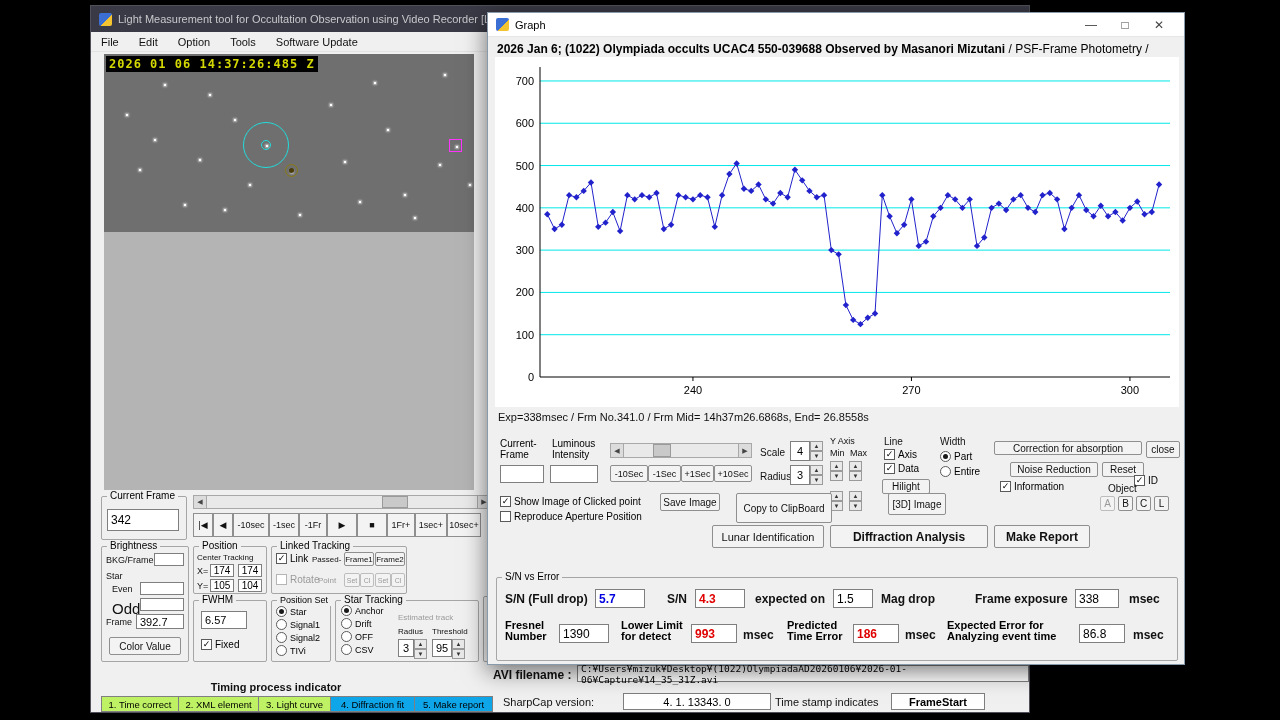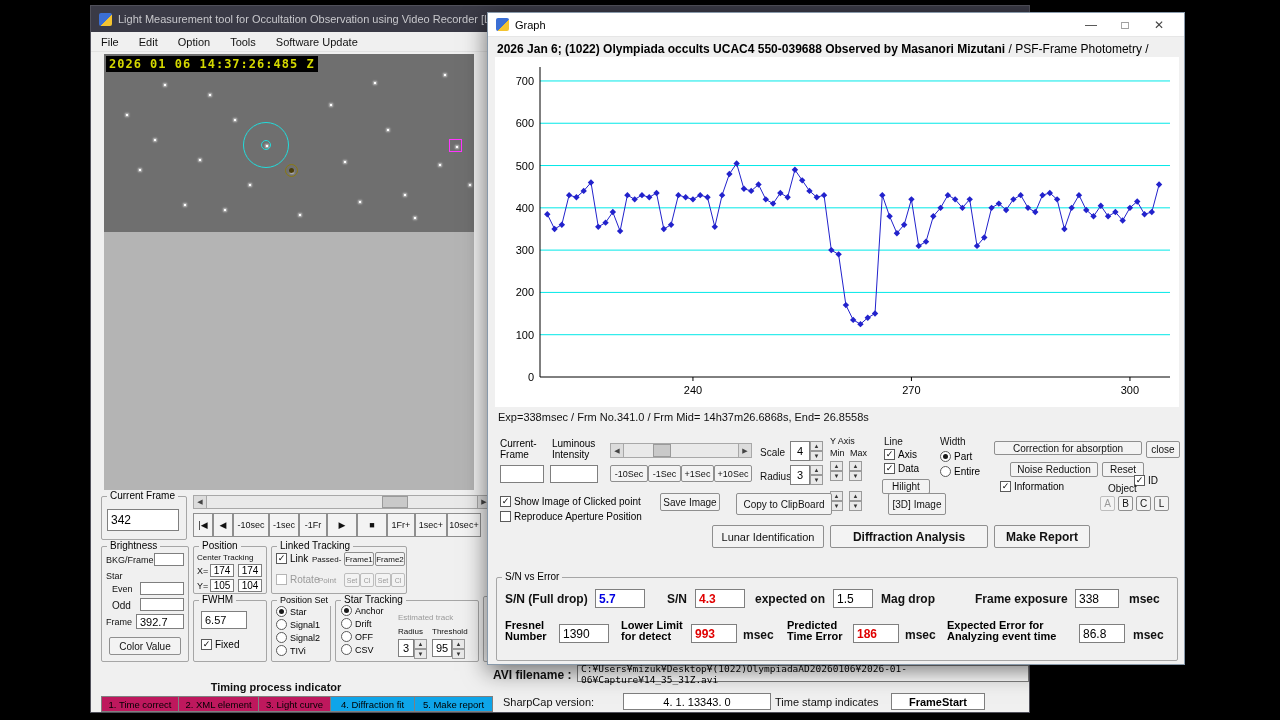--- a/index.html
+++ b/index.html
@@ -52,21 +52,21 @@
   .spin-ud div { width:13px; height:10px; background:#e9e9e9; border:1px solid #9a9a9a; font-size:6px; display:flex; align-items:center; justify-content:center; color:#333; }
   .spin-ud .up::before { content:"▲"; }
   .spin-ud .dn::before { content:"▼"; }
   .sb { position:absolute; background:#e9e9e9; border:1px solid #a8a8a8; display:flex; }
   .sb-arrow { width:13px; height:100%; background:#dcdcdc; border-right:1px solid #a8a8a8; display:flex; align-items:center; justify-content:center; font-size:7px; color:#444; flex:none; }
   .sb-arrow.right { border-right:none; border-left:1px solid #a8a8a8; margin-left:auto; }
   .sb-thumb { position:absolute; top:0; height:100%; width:26px; background:#c9c9c9; border:1px solid #9a9a9a; }
   .tabrow { position:absolute; display:flex; }
   .tab { height:16px; border:1px solid #808080; border-left-width:0; background:#0ea5e9; font-size:9.5px; display:flex; align-items:center; justify-content:center; padding:0 4px; }
   .tab:first-child { border-left-width:1px; }
-  .tab.active { background:#be185d; }
+  .tab.active { background:#bef264; }
   .playrow { position:absolute; display:flex; }
   .playrow .btn { height:24px; font-size:9px; border-radius:0; }
   .graph-win { border:1px solid #89a; box-shadow:0 6px 22px rgba(0,0,0,0.55); }
   .stack2 { position:absolute; font-size:10px; line-height:11px; white-space:nowrap; }
   .stack2.bold { font-weight:bold; font-size:11px; }
 </style>
 </head>
 <body>
 
 <div class="desktop">
@@ -147,21 +147,21 @@
       <div class="btn" style="width:34px;">10sec+</div>
     </div>
 
     <div class="gb" style="left:10px; top:540px; width:88px; height:116px;">
       <span class="gb-label">Brightness</span>
       <span class="lbl" style="left:4px; top:8px; font-size:9px;">BKG/Frame</span>
       <div class="field" style="left:52px; top:6px; width:30px; height:13px;"></div>
       <span class="lbl" style="left:4px; top:24px; font-size:9px;">Star</span>
       <span class="lbl" style="left:10px; top:37px; font-size:9px;">Even</span>
       <div class="field" style="left:38px; top:35px; width:44px; height:13px;"></div>
-      <span class="lbl" style="left:10px; top:53px; font-size:10px;">Odd</span>
+      <span class="lbl" style="left:10px; top:53px; font-size:15px;">Odd</span>
       <div class="field" style="left:38px; top:51px; width:44px; height:13px;"></div>
       <span class="lbl" style="left:4px; top:70px; font-size:9px;">Frame</span>
       <div class="field" style="left:34px; top:67px; width:48px; height:15px;">392.7</div>
       <div class="btn abs" style="left:7px; top:90px; width:72px; height:18px;">Color Value</div>
     </div>
 
     <div class="gb" style="left:102px; top:540px; width:74px; height:48px;">
       <span class="gb-label">Position</span>
       <span class="lbl" style="left:3px; top:6px; font-size:8px;">Center Tracking</span>
       <span class="lbl" style="left:3px; top:19px; font-size:9px;">X=</span>
@@ -516,21 +516,21 @@
 
     <span class="cb checked" style="left:12px; top:483px;">
         <span class="cbbox"></span>
         <span>Show Image of Clicked point</span>
       </span>
     <span class="cb" style="left:12px; top:498px;">
         <span class="cbbox"></span>
         <span>Reproduce Aperture Position</span>
       </span>
     <div class="btn abs" style="left:172px; top:480px; width:60px; height:18px;">Save Image</div>
-    <div class="btn abs" style="left:248px; top:480px; width:96px; height:22px;">Copy to ClipBoard</div>
+    <div class="btn abs" style="left:248px; top:480px; width:96px; height:30px;">Copy to ClipBoard</div>
     <div class="btn abs" style="left:400px; top:480px; width:58px; height:22px;">[3D] Image</div>
 
     <div class="btn abs" style="left:224px; top:512px; width:112px; height:23px; font-size:11px;">Lunar Identification</div>
     <div class="btn abs bold" style="left:342px; top:512px; width:158px; height:23px;">Diffraction Analysis</div>
     <div class="btn abs bold" style="left:506px; top:512px; width:96px; height:23px;">Make Report</div>
 
     <div class="gb" style="left:8px; top:564px; width:682px; height:84px;">
       <span class="gb-label">S/N vs Error</span>
       <span class="lbl bold" style="left:8px; top:14px; font-size:12px;">S/N (Full drop)</span>
       <div class="field" style="left:98px; top:11px; width:50px; height:19px;">

